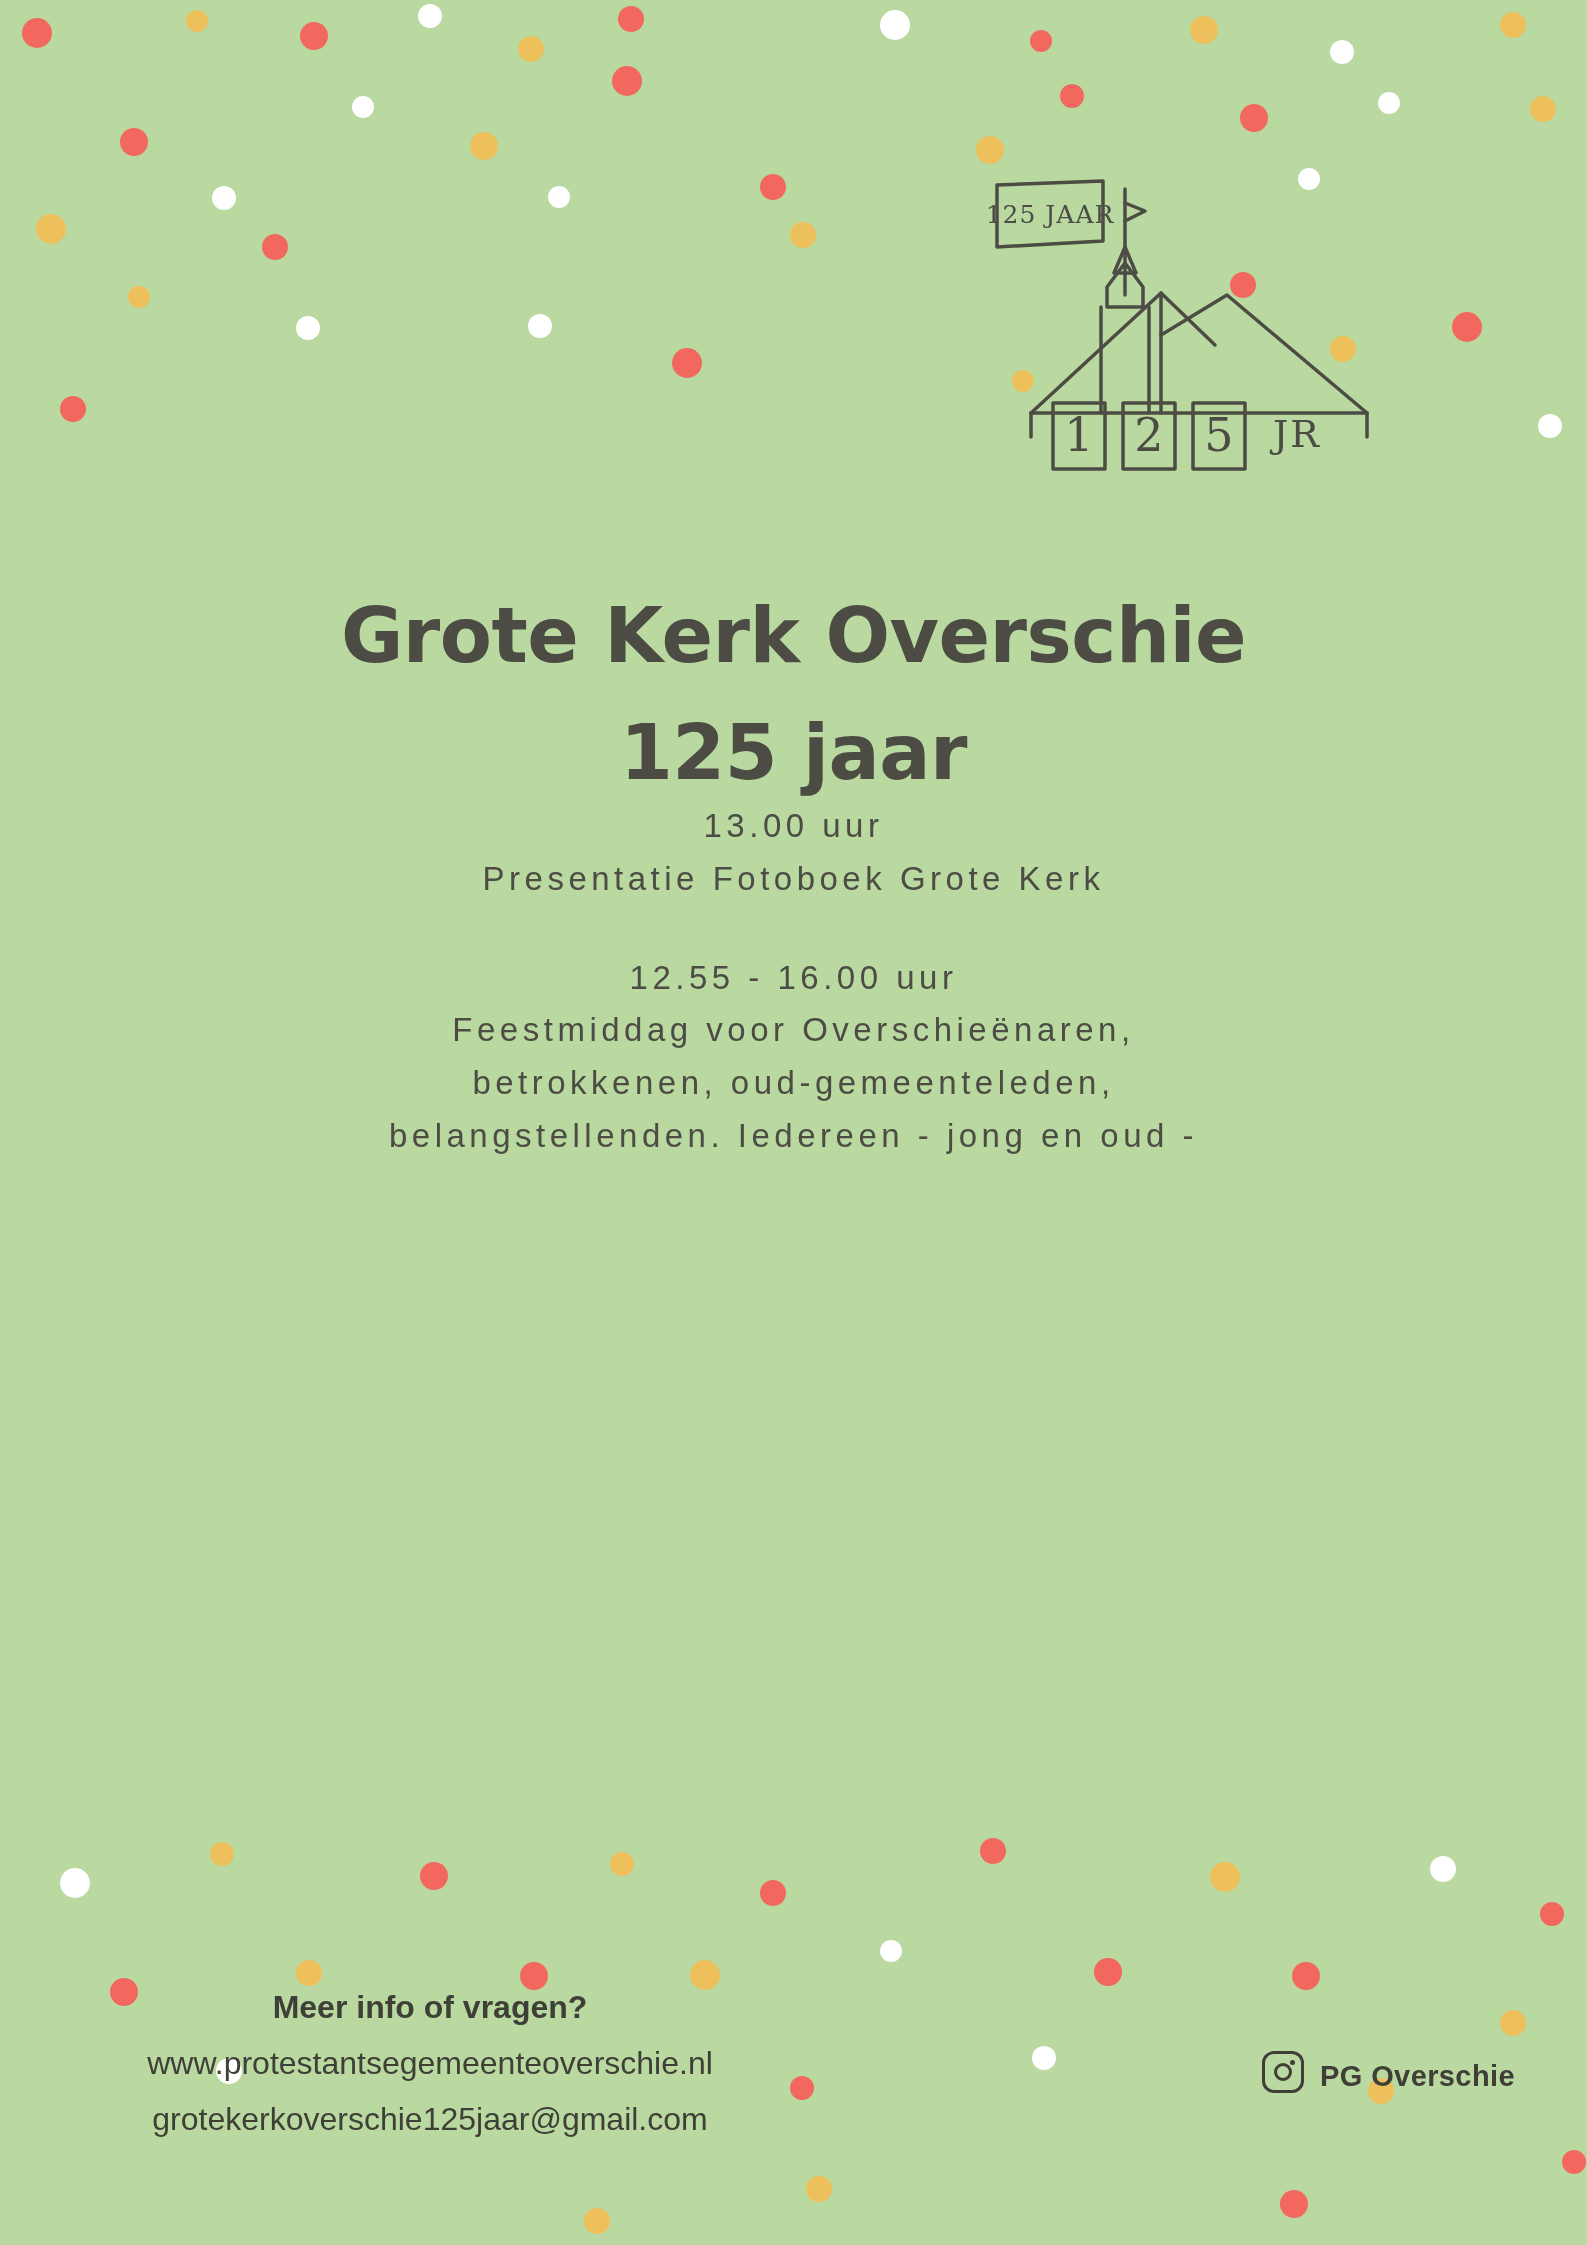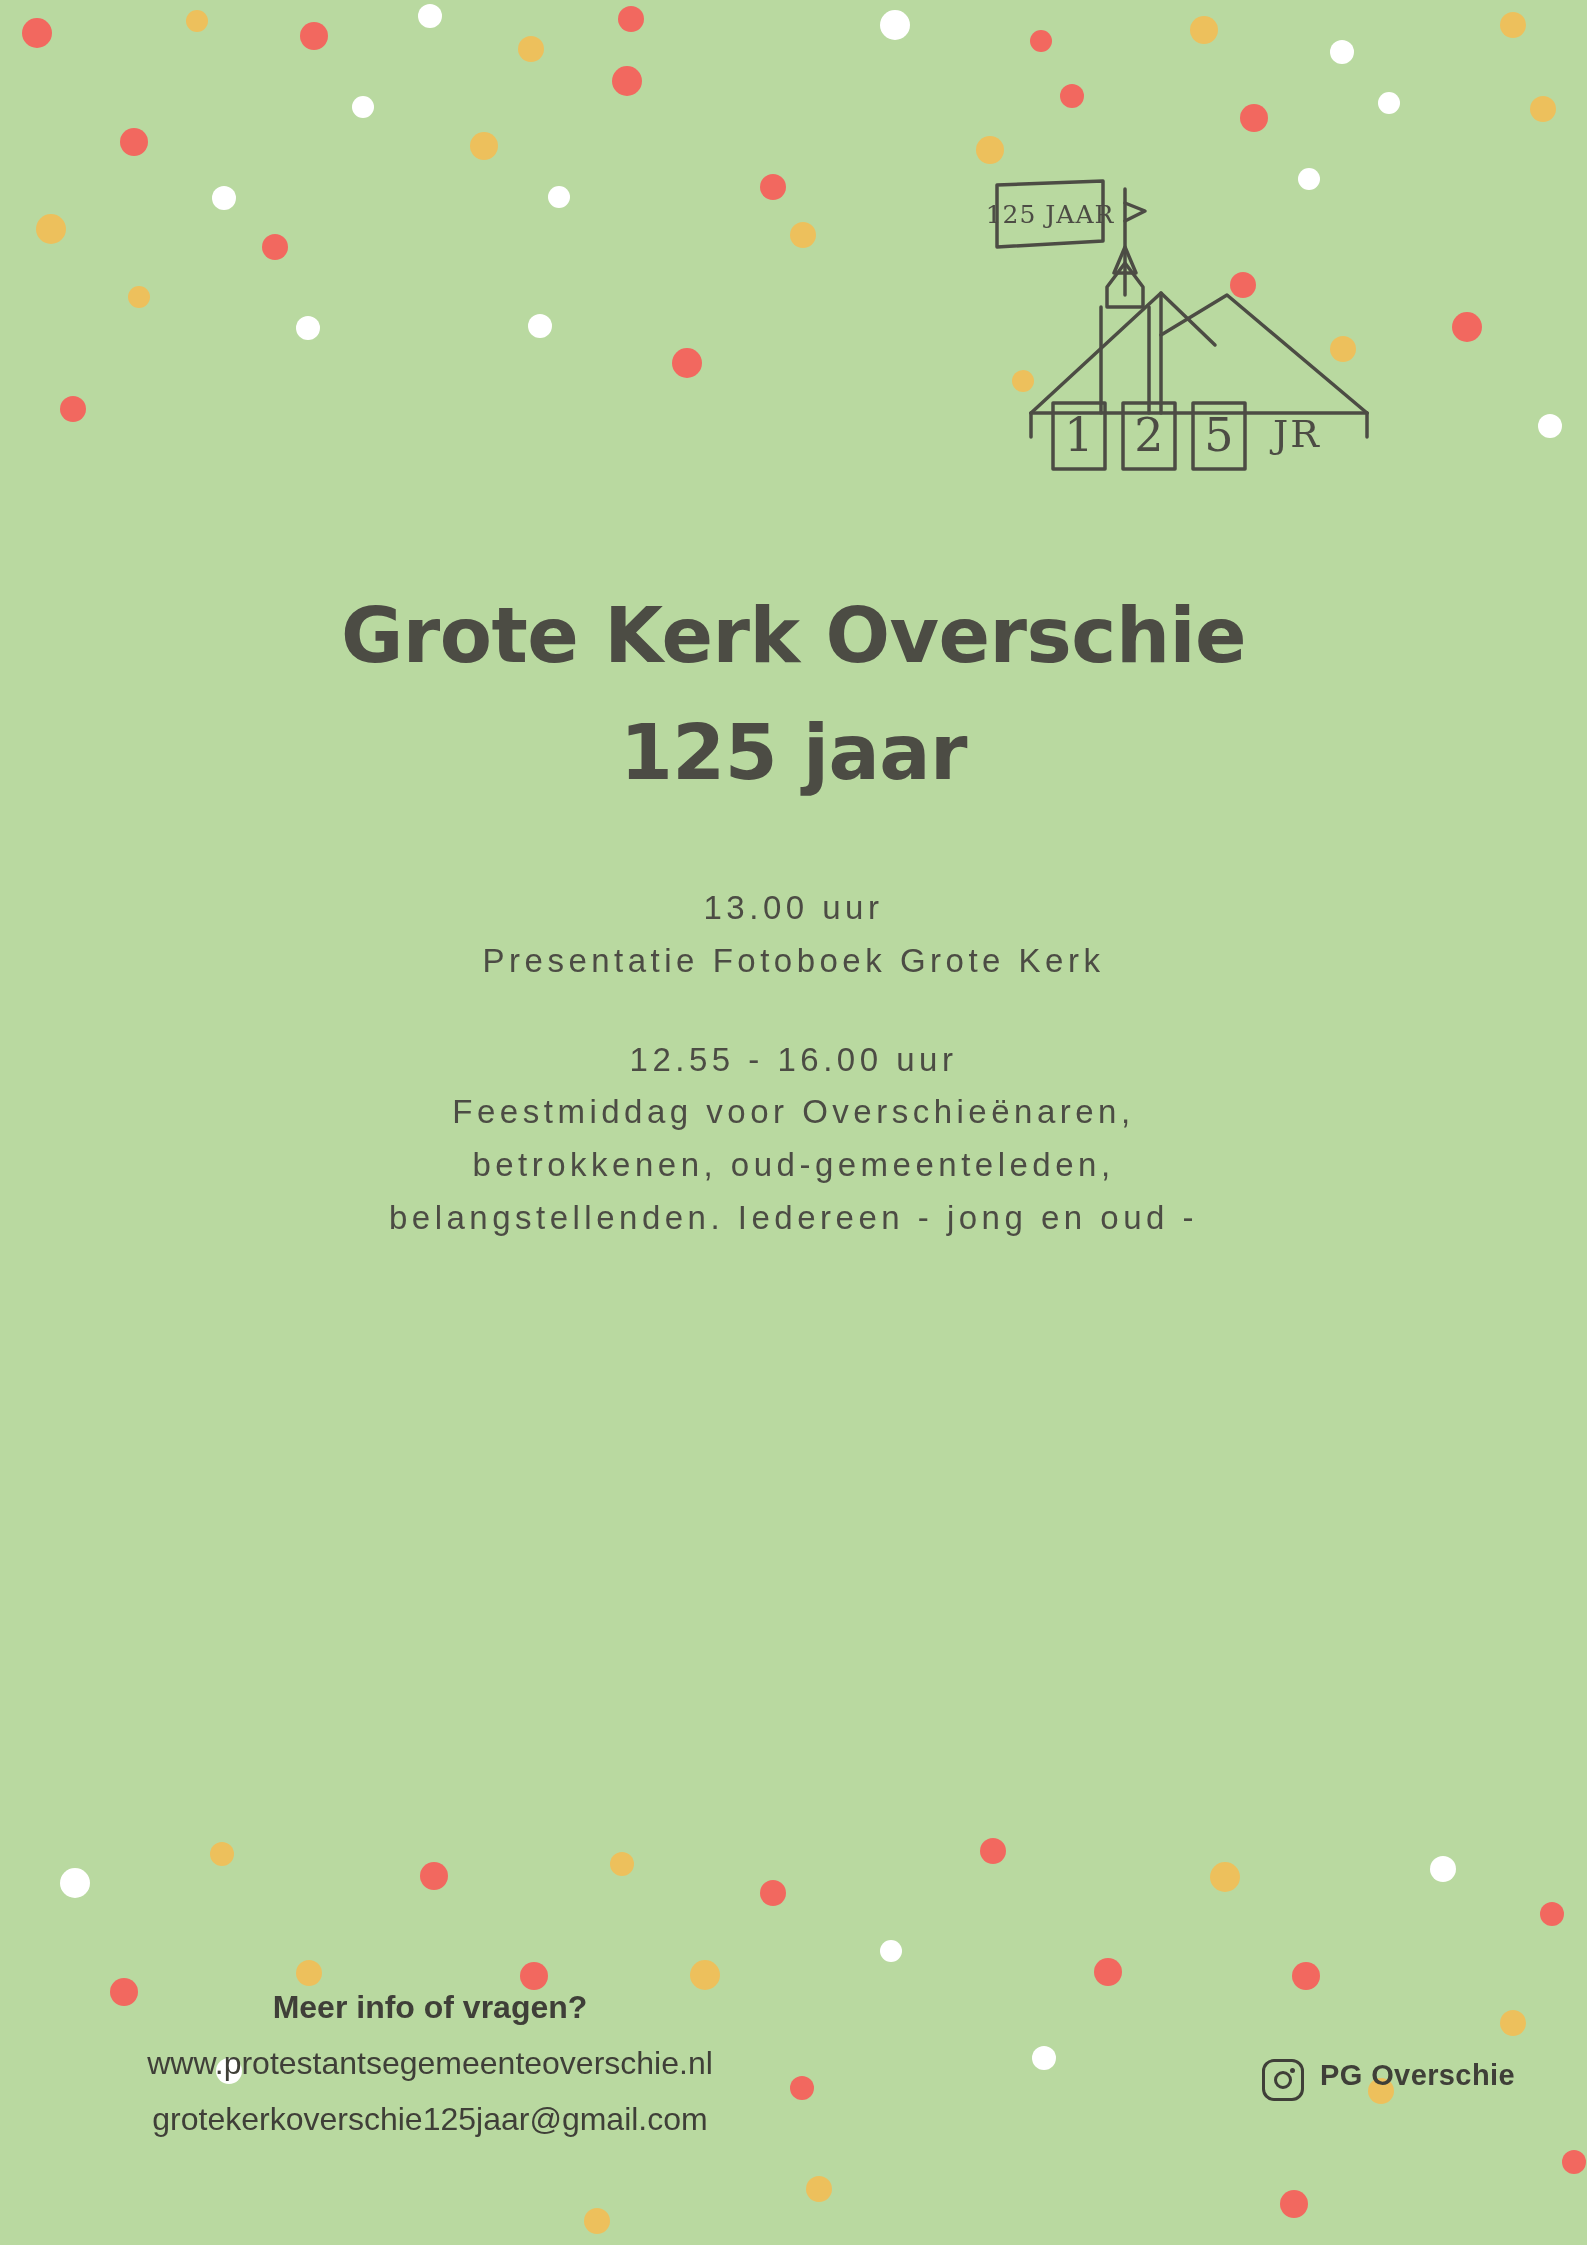--- a/index.html
+++ b/index.html
@@ -60,21 +60,20 @@
     line-height: 1.35;
     color: #ffffff;
     margin: 42px 0 0 0;
     letter-spacing: -0.5px;
   }
   .subtitle .line2 {
     display: block;
     margin-top: 18px;
   }
   .program {
-    margin-top: 82px;
     color: #4c4c44;
     font-family: "Liberation Sans", sans-serif;
     font-size: 33px;
     letter-spacing: 4.5px;
     line-height: 1.6;
   }
   .program .blk {
     margin-bottom: 46px;
   }
   .program .blk:last-child {
@@ -94,23 +93,23 @@
     font-size: 32px;
     line-height: 1.75;
     font-family: "Liberation Sans", sans-serif;
   }
   .footer-left .q {
     font-weight: bold;
   }
   .footer-right {
     position: absolute;
     right: 72px;
-    bottom: 144px;
+    bottom: 152px;
     display: flex;
-    align-items: flex-start;
+    align-items: flex-end;
     gap: 16px;
     color: #3f3f38;
   }
   .footer-right .handle {
     font-size: 29px;
     font-weight: bold;
     letter-spacing: 0.4px;
   }
   .ig-icon {
     width: 42px;

